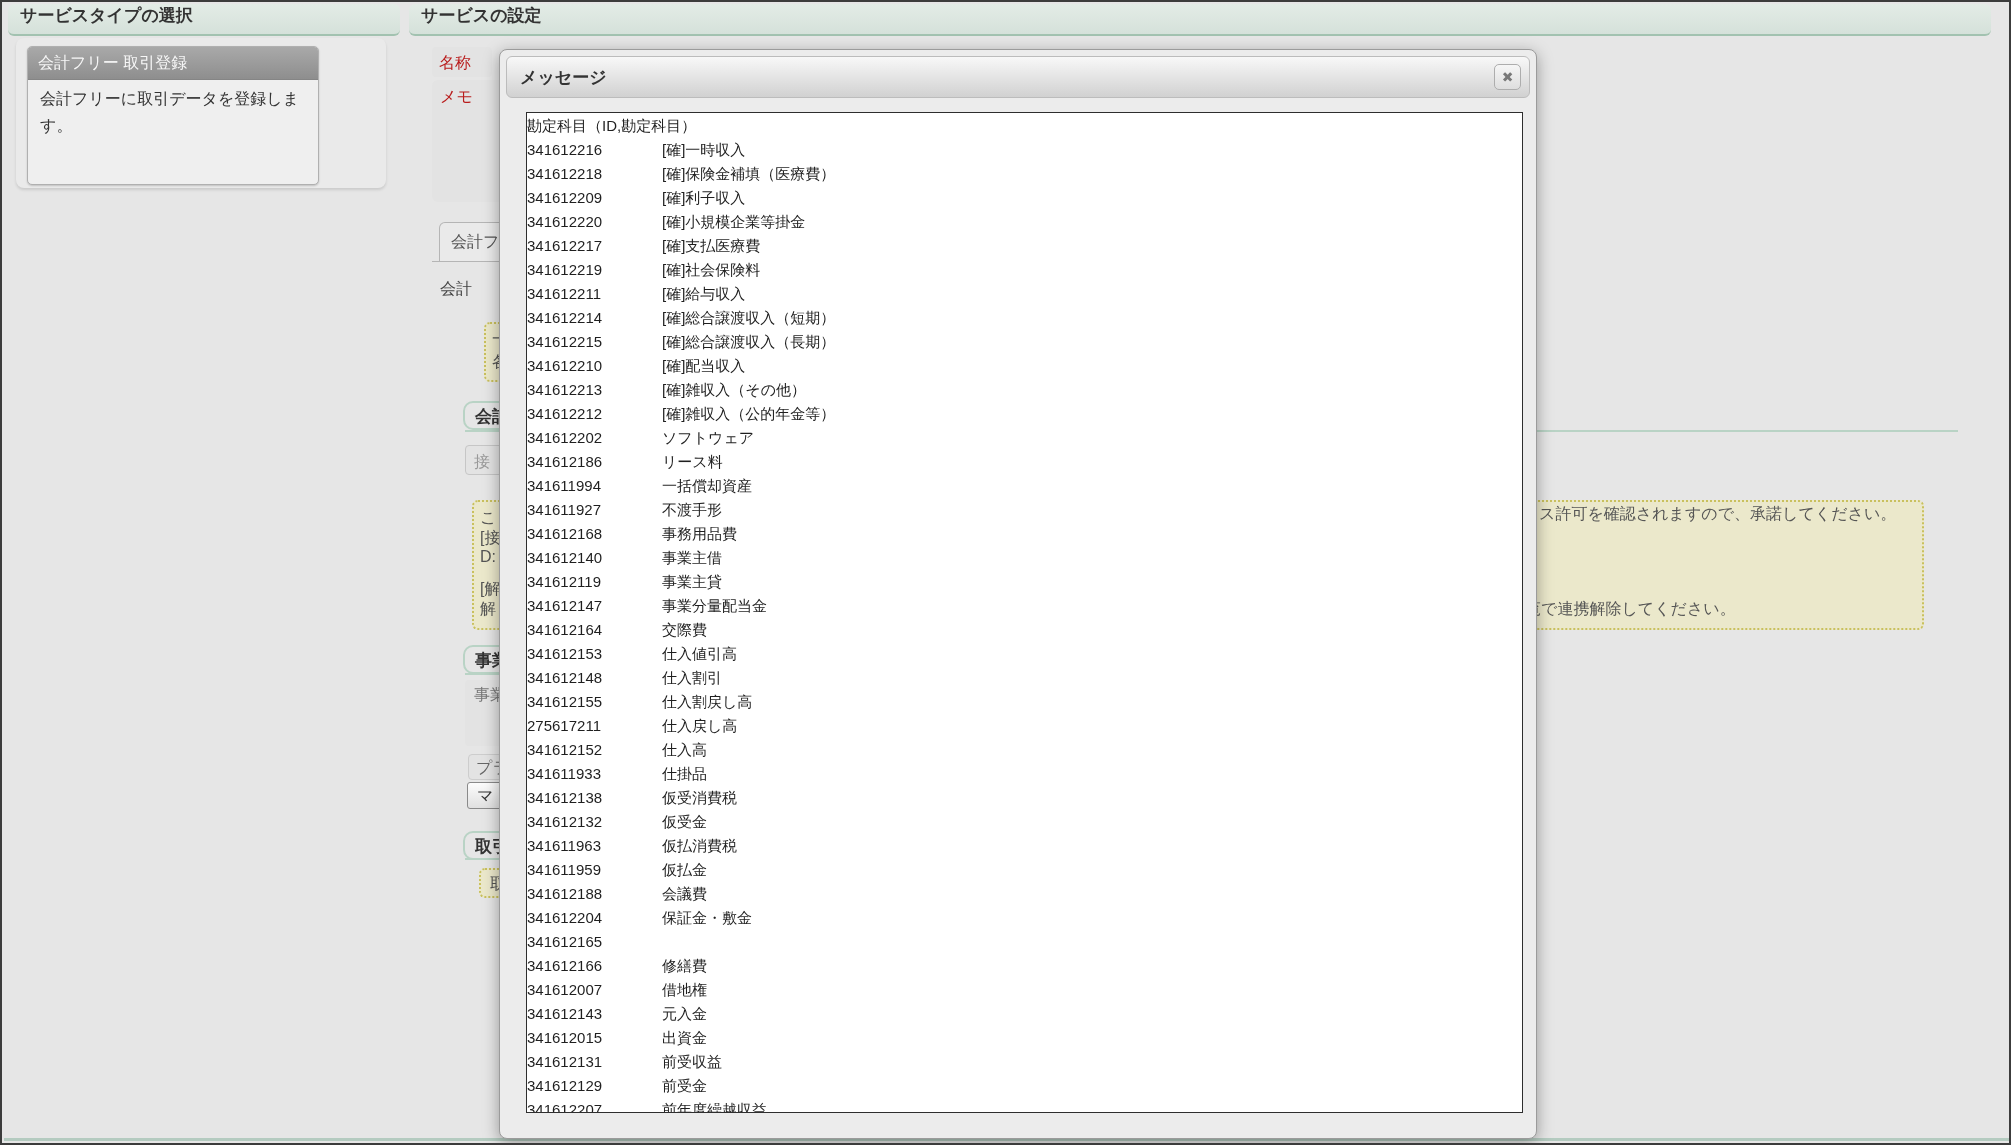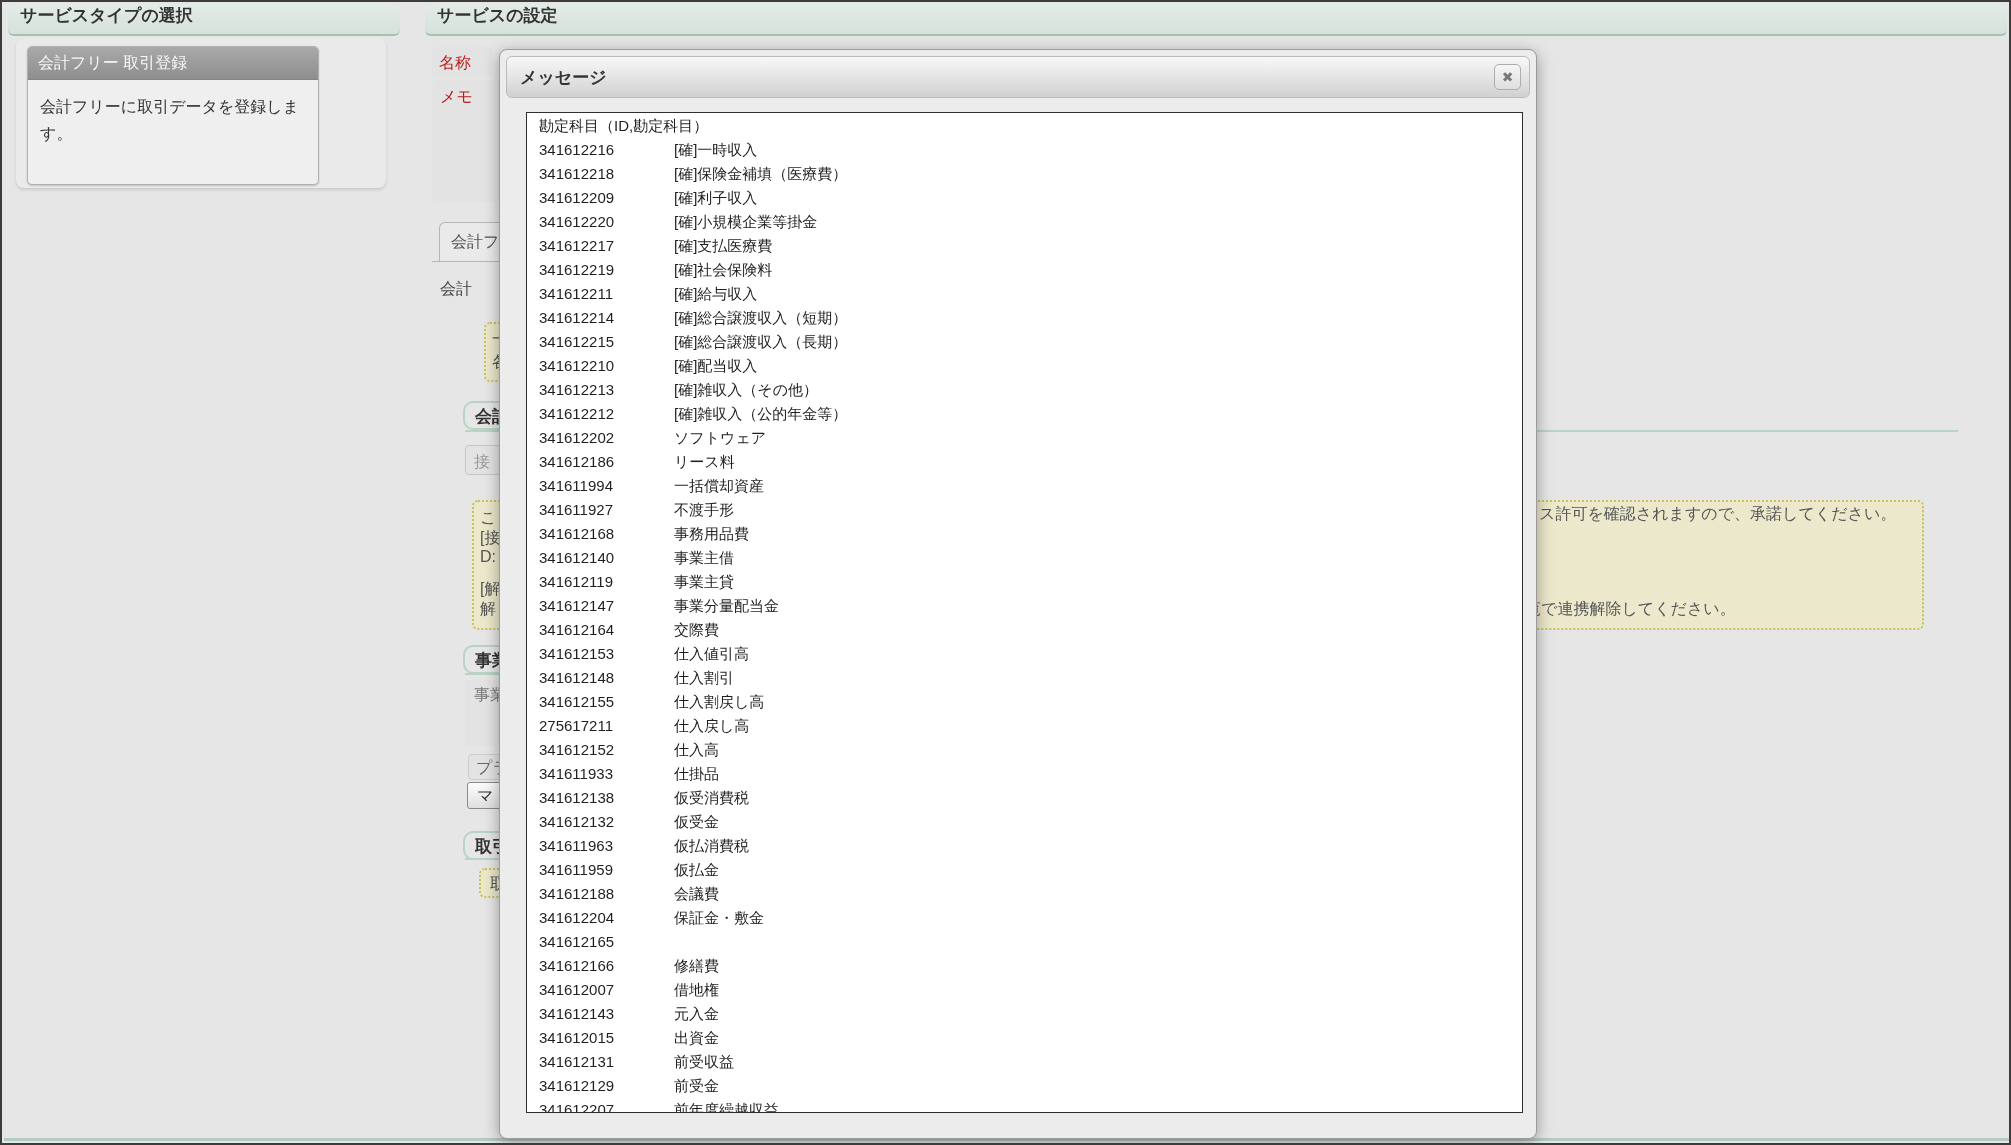--- a/index.html
+++ b/index.html
@@ -28,21 +28,21 @@
     position:absolute; left:25px; top:44px; width:292px; height:139px;
     background:#efefef; border:1px solid #b0b0b0; border-radius:5px;
     box-shadow:0 1px 2px rgba(0,0,0,.18); overflow:hidden;
   }
   .card-header {
     height:33px; background:linear-gradient(#a9a9a9,#8e8e8e);
     border-bottom:1px solid #858585;
     display:flex; align-items:center; padding-left:10px;
     color:#f7f7f7; font-size:16px;
   }
-  .card-desc { padding:13px 12px; width:300px; font-size:16px; line-height:27px; color:#333; }
+  .card-desc { padding:5px 12px; width:300px; font-size:16px; line-height:27px; color:#333; }
 
   
   .label-box {
     position:absolute; background:#e3e3e3; border-radius:4px;
     color:#b91c1c; font-size:16px;
   }
   .tab-frag {
     position:absolute; left:437px; top:220px; width:170px; height:39px;
     background:#eaeaea; border:1px solid #b5b5b5; border-bottom:none;
     border-radius:6px 6px 0 0; color:#555; font-size:16px; padding:9px 0 0 11px;
@@ -82,21 +82,21 @@
   }
   .m-close {
     position:absolute; right:8px; top:7px; width:27px; height:26px;
     background:linear-gradient(#f6f6f6,#dedede); border:1px solid #adadad; border-radius:5px;
     display:flex; align-items:center; justify-content:center;
     font-size:14px; font-weight:bold; color:#787878; cursor:pointer;
   }
   .m-list {
     position:absolute; left:26px; top:62px; width:997px; height:1001px;
     background:#fff; border:1px solid #2e2e2e; overflow:hidden;
-    padding:1px 0 0 12px; font-size:15px; line-height:24px; color:#1f1f1f;
+    padding:1px 0 0 0; font-size:15px; line-height:24px; color:#1f1f1f;
   }
   .lrow { display:flex; height:24px; white-space:nowrap; }
   .rid { display:inline-block; width:135px; flex:0 0 135px; }
   .rname { flex:1; }
 
   .bottom-line { position:absolute; left:2px; top:1136px; width:2005px; height:3px; background:#b4cbc0; }
 </style>
 </head>
 <body>
 
@@ -106,21 +106,21 @@
     <span>サービスタイプの選択</span>
   </div>
   <div class="lp-body"></div>
   <div class="card">
     <div class="card-header">
       <span>会計フリー 取引登録</span>
     </div>
     <div class="card-desc">会計フリーに取引データを登録します。</div>
   </div>
 
-  <div class="green-header" style="left:423px; top:2px; width:1582px;">
+  <div class="green-header" style="left:407px; top:2px; width:1582px;">
     <span>サービスの設定</span>
   </div>
 
   <div class="label-box" style="left:430px; top:45px; width:60px; height:30px; padding:6px 0 0 7px;">名称</div>
   <div class="label-box" style="left:430px; top:78px; width:560px; height:122px; padding:7px 0 0 8px; border-radius:6px;">メモ</div>
 
   <div class="tab-frag">会計フ</div>
   <div class="tabbar-line"></div>
 
   <div class="frag-text" style="left:438px; top:277px;">会計</div>

